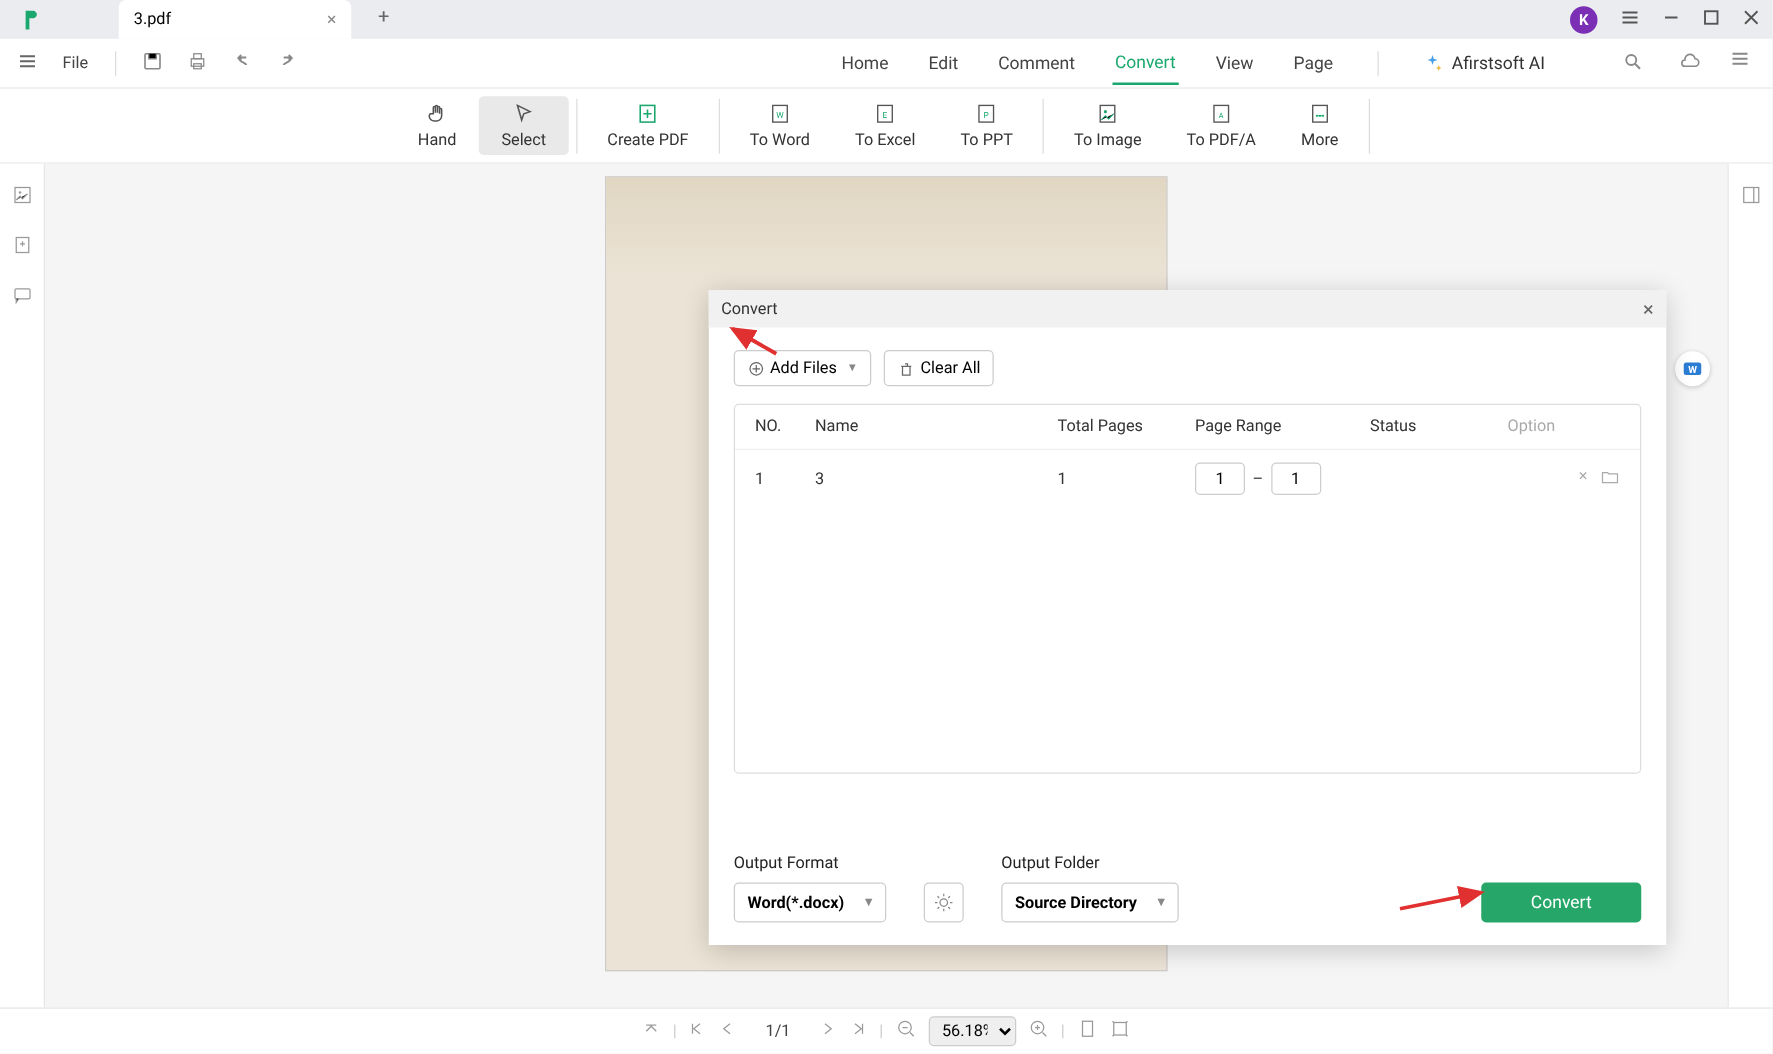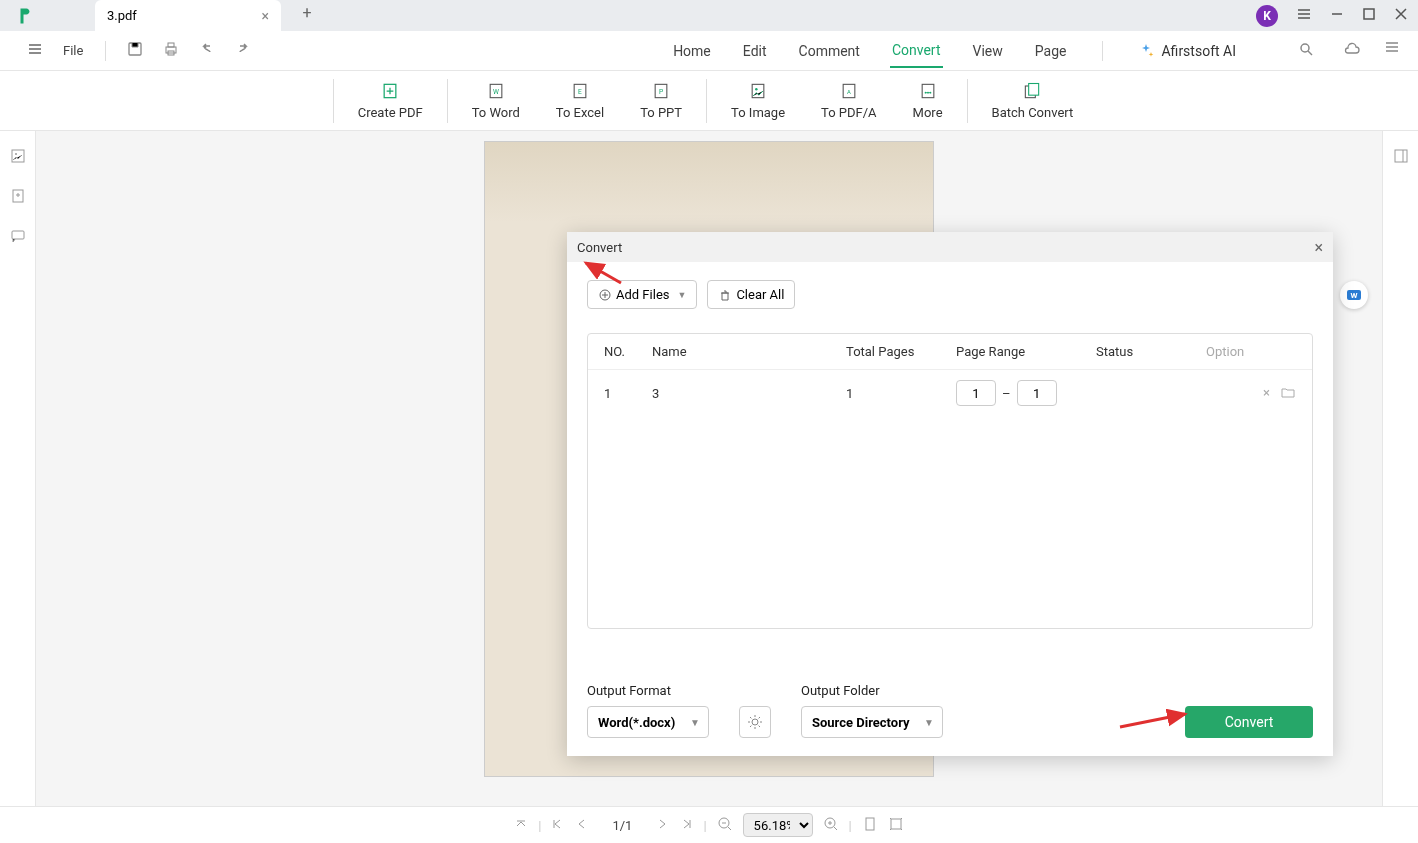--- a/index.html
+++ b/index.html
@@ -12,21 +12,21 @@
 .tab-area { display: flex; margin-left: 57px; }
 .tab { background: #fff; height: 31px; width: 186px; padding: 0 12px; display: flex; align-items: center; font-size: 13px; border-radius: 6px 6px 0 0; gap: 8px; }
 .tab .close { margin-left: auto; color: #888; font-size: 14px; cursor: pointer; }
 .newtab { width: 24px; height: 24px; margin-left: 14px; display: flex; align-items: center; justify-content: center; color: #666; font-size: 16px; cursor: pointer; }
 .winctrls { margin-left: auto; display: flex; align-items: center; padding-right: 10px; gap: 18px; }
 .avatar { width: 22px; height: 22px; border-radius: 50%; background: #7b2fb5; color: #fff; display:flex; align-items:center; justify-content:center; font-size:12px; font-weight:bold; }
 .wc { color: #555; cursor: pointer; }
 
 
 .menubar { height: 40px; background: #fff; border-bottom: 1px solid #e6e6e6; display: flex; align-items: center; }
-.file-area { display: flex; align-items: center; gap: 10px; padding-left: 23px; }
+.file-area { display: flex; align-items: center; gap: 10px; padding-left: 10px; }
 .file-btn { display:flex; align-items:center; gap:4px; padding:4px 6px; color:#444; font-size:13px; cursor:pointer;}
 .iconbtn { color:#888; cursor:pointer; padding:4px; }
 .divider-v { width:1px; height:20px; background:#ddd; margin: 0 6px;}
 
 .main-menu { display:flex; gap:28px; margin-left:auto; margin-right: 20px; align-items:center; font-size:14px; color:#444; }
 .main-menu .mitem { cursor:pointer; padding: 8px 2px; }
 .main-menu .mitem.active { color:#1aa86e; border-bottom:2px solid #1aa86e; }
 .ai-area { display:flex; align-items:center; gap:6px; margin-right: 30px; color:#333; font-size:14px; }
 .right-icons { display:flex; gap:14px; margin-right:14px; color:#666; }
 
@@ -51,21 +51,21 @@
 
 .statusbar { position:absolute; bottom:0; left:0; right:0; height:37px; background:#fff; border-top:1px solid #e6e6e6; display:flex; align-items:center; justify-content:center; gap:10px; font-size:13px; color:#666;}
 .pagefield { width:46px; text-align:center; border:none; outline:none; font-size:13px; color:#444;}
 .zoomfield { width:70px; border:1px solid #ccc; border-radius:4px; height:24px; padding:0 6px; font-size:13px; }
 
 
 .dialog { position:absolute; top:232px; left:567px; width:766px; height:524px; background:#fff; box-shadow:0 4px 20px rgba(0,0,0,.2); }
 .dlg-title { height:30px; background:#f1f1f1; display:flex; align-items:center; padding:0 10px; font-size:13px; color:#333; }
 .dlg-title .close { margin-left:auto; color:#666; cursor:pointer; font-size:16px;}
 .dlg-body { padding: 18px 20px; }
-.dlg-actions { display:flex; gap:10px; margin-bottom:24px;}
+.dlg-actions { display:flex; gap:10px; margin-bottom:14px;}
 .dlgbtn { border:1px solid #ccc; background:#fff; padding:6px 10px; border-radius:4px; font-size:13px; display:flex; align-items:center; gap:4px; cursor:pointer;}
 .dlgbtn .caret { font-size:9px; color:#888; margin-left:4px;}
 
 .table { border:1px solid #ddd; border-radius:4px; height:296px; overflow:hidden;}
 .thead { display:flex; padding:10px 16px; font-size:13px; color:#333; border-bottom:1px solid #eee;}
 .trow { display:flex; padding:10px 16px; font-size:13px; color:#333; align-items:center;}
 .c-no { width:48px;}
 .c-name { width:194px;}
 .c-total { width:110px;}
 .c-range { width:140px; display:flex; align-items:center; gap:6px;}
@@ -175,20 +175,34 @@
     <span class="iconbtn"><svg width="20" height="20" viewBox="0 0 20 20">
           <path stroke="#888" fill="none" stroke-width="1.3" d="M6 14h8a3 3 0 000-6 4 4 0 00-8 1 2.5 2.5 0 000 5z"></path>
         </svg></span>
     <span class="iconbtn"><svg width="16" height="16" viewBox="0 0 16 16">
           <path stroke="#888" stroke-width="1.5" d="M2 4h12M2 8h12M2 12h12"></path>
         </svg></span>
   </div>
 </div>
 
 <div class="ribbon">
+  <div class="ribbon-group">
+    <div class="rb">
+      <svg viewBox="0 0 24 24">
+          <path stroke="#555" fill="none" stroke-width="1.5" d="M8 12V6a1 1 0 012 0v5V5a1 1 0 012 0v6V6a1 1 0 012 0v6V8a1 1 0 012 0v6a5 5 0 01-5 5h-2a5 5 0 01-5-5l1-2z"></path>
+        </svg>
+      <span>Hand</span>
+    </div>
+    <div class="rb selected">
+      <svg viewBox="0 0 24 24">
+          <path stroke="#555" fill="none" stroke-width="1.5" d="M6 4l4 14 2-6 6-2z"></path>
+        </svg>
+      <span>Select</span>
+    </div>
+  </div>
   <div class="divider-v"></div>
   <div class="rb">
     <svg viewBox="0 0 24 24">
         <rect x="5" y="4" width="14" height="16" stroke="#1aa86e" fill="none" stroke-width="1.5"></rect>
         <path stroke="#1aa86e" stroke-width="1.5" d="M12 8v8M8 12h8"></path>
       </svg>
     <span>Create PDF</span>
   </div>
   <div class="divider-v"></div>
   <div class="ribbon-group">
@@ -236,27 +250,20 @@
           <rect x="5" y="4" width="14" height="16" stroke="#555" fill="none" stroke-width="1.3"></rect>
           <path stroke="#1aa86e" d="M9 14h6"></path>
           <circle cx="9" cy="14" r="1" fill="#1aa86e"></circle>
           <circle cx="12" cy="14" r="1" fill="#1aa86e"></circle>
           <circle cx="15" cy="14" r="1" fill="#1aa86e"></circle>
         </svg>
       <span>More</span>
     </div>
   </div>
   <div class="divider-v"></div>
-  <div class="rb">
-    <svg viewBox="0 0 24 24">
-        <rect x="4" y="6" width="12" height="14" stroke="#555" fill="none" stroke-width="1.3"></rect>
-        <rect x="8" y="3" width="12" height="14" stroke="#1aa86e" fill="#fff" stroke-width="1.3"></rect>
-      </svg>
-    <span>Batch Convert</span>
-  </div>
 </div>
 
 <div class="workspace">
   <div class="leftrail">
     <span><svg width="18" height="18" viewBox="0 0 18 18">
           <rect x="3" y="3" width="12" height="12" stroke="#999" fill="none"></rect>
           <circle cx="7" cy="7" r="1" fill="#999"></circle>
           <path stroke="#999" d="M4 13l3-3 2 2 4-4"></path>
         </svg></span>
     <span><svg width="18" height="18" viewBox="0 0 18 18">

